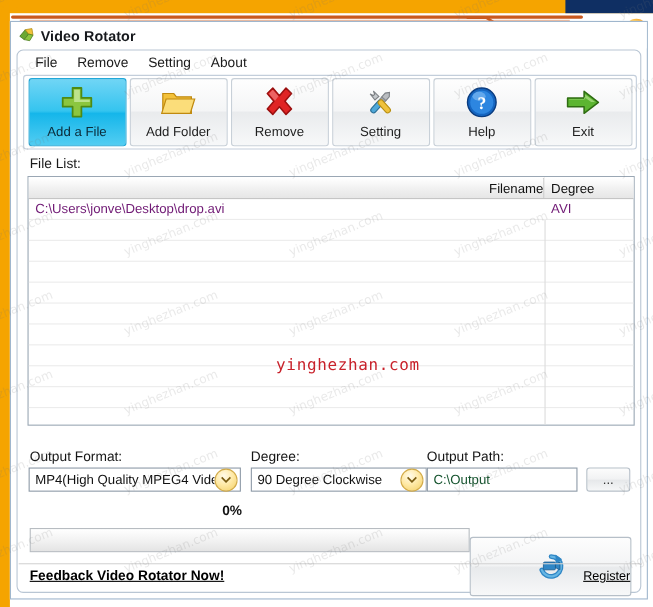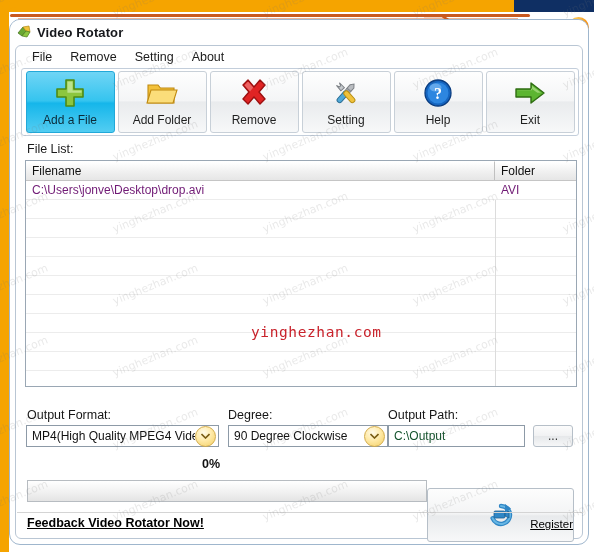--- a/index.html
+++ b/index.html
@@ -80,21 +80,21 @@
   .dot.d3 { left: 568px; width: 21px; height: 21px; top: 17px;
     background: radial-gradient(circle at 35% 25%, #ffdd6b 0%, #f79a20 50%, #e8720c 100%); }
 
   
   .window {
     position: absolute;
     left: 9px; top: 19px;
     width: 578px; height: 524px;
     background: #ffffff;
     border: 1px solid #9fb6cd;
-    border-radius: 11px;
+    border-radius: 0;
     box-shadow: 0 0 0 1px rgba(255,255,255,.6) inset;
     overflow: hidden;
   }
 
   .titlebar {
     position: absolute;
     left: 0; top: 0;
     width: 100%; height: 24px;
     background: #ffffff;
     display: flex;
@@ -208,21 +208,21 @@
   .lhead .hcell {
     font-size: 12px;
     color: #111;
     padding: 2px 0 0 6px;
     box-sizing: border-box;
     border-right: 1px solid #c0c0c0;
     border-top: 1px solid #ffffff;
     background: linear-gradient(to bottom,#ffffff 0%,#f0f0f0 55%,#e6e6e6 100%);
     cursor: default;
   }
-  .hcell.c-name { width: 469px; }
+  .hcell.c-name { width: 469px; text-align: right; }
   .hcell.c-format { width: 81px; border-right: none; }
 
   .lrows { position: relative; }
   .lrow {
     display: flex;
     height: 18px;
     align-items: center;
     border-bottom: 1px solid #ececec;
   }
   .lrow .rcell { font-size: 12px; color: #701a75; padding-left: 6px; box-sizing: border-box; }
@@ -510,21 +510,21 @@
           </div>
           <div class="lbl">Exit</div>
         </div>
       </div>
 
       <div class="filelist-label">File List:</div>
 
       <div class="listbox">
         <div class="lhead">
           <div class="hcell c-name">Filename</div>
-          <div class="hcell c-format">Folder</div>
+          <div class="hcell c-format">Degree</div>
         </div>
         <div class="lrows">
           <div class="colsep"></div>
           <div class="lrow">
             <div class="rcell c-name">C:\Users\jonve\Desktop\drop.avi</div>
             <div class="rcell c-format">AVI</div>
           </div>
           <div class="lrow empty">
               <div class="rcell c-name">&nbsp;</div>
             </div>

